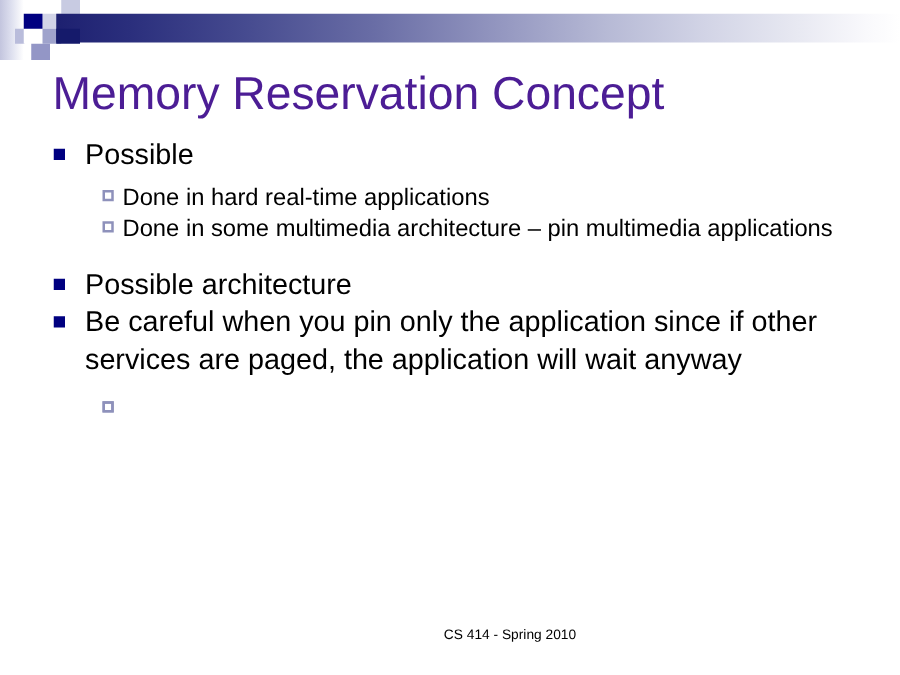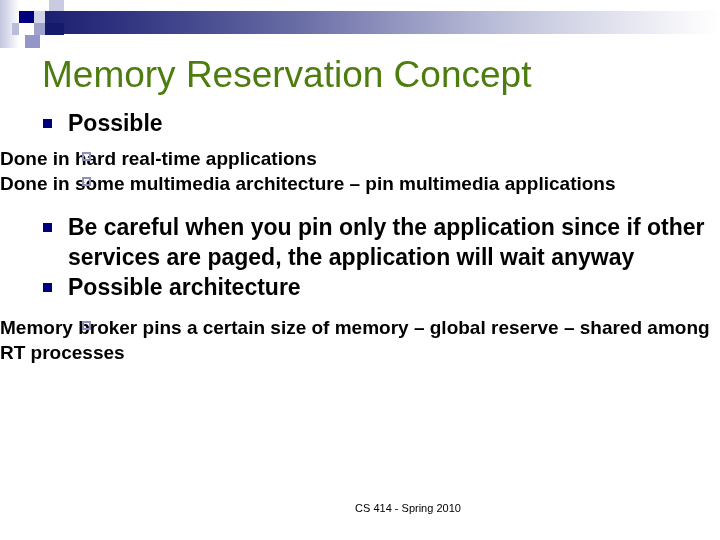--- a/index.html
+++ b/index.html
@@ -125,32 +125,31 @@
   }
 
   
   .slide-title {
     position: absolute;
     left: 42px;
     top: 53px;
     width: 640px;
     font-size: 37px;
     line-height: 44px;
-    color: #4d7c0f;
+    color: #4c1d95;
     letter-spacing: 0px;
     white-space: nowrap;
   }
 
   
   .slide-body {
     position: absolute;
     left: 0;
     top: 108px;
     width: 720px;
-    font-weight: bold;
   }
 
   .bullet-l1 {
     position: relative;
     padding-left: 68px;
     font-size: 23px;
     line-height: 30px;
     color: #000000;
     margin: 0;
   }
@@ -158,20 +157,21 @@
     position: absolute;
     left: 43px;
     top: 11px;
     width: 9px;
     height: 9px;
     background: #000080;
   }
 
   .bullet-l2 {
     position: relative;
+    padding-left: 98px;
     font-size: 19px;
     line-height: 25px;
     color: #000000;
     margin: 0;
   }
   .bullet-l2 .marker2 {
     position: absolute;
     left: 82px;
     top: 6px;
     width: 9px;
@@ -233,34 +233,33 @@
 
   <div class="bullet-l2">
     <span class="marker2"></span>
     <span>Done in some multimedia architecture – pin multimedia  applications</span>
   </div>
 
   <div class="gap-md"></div>
 
   <div class="bullet-l1">
     <span class="marker"></span>
-    <span>Be careful when you pin only the application since if other services are paged, the application will wait anyway</span>
+    <span>Possible architecture</span>
   </div>
 
   <div class="bullet-l1">
     <span class="marker"></span>
-    <span>Possible architecture</span>
+    <span>Be careful when you pin only the application since if other services are paged, the application will wait anyway</span>
   </div>
 
   <div class="gap-lg"></div>
 
   <div class="bullet-l2">
     <span class="marker2"></span>
   </div>
 
   <div class="bullet-l2">
     <span class="marker2"></span>
-    <span>Memory broker pins a certain size of memory – global reserve – shared among RT processes</span>
   </div>
 
 </div>
 
 <div class="slide-footer">CS 414 - Spring 2010</div>
 
 </body></html>

